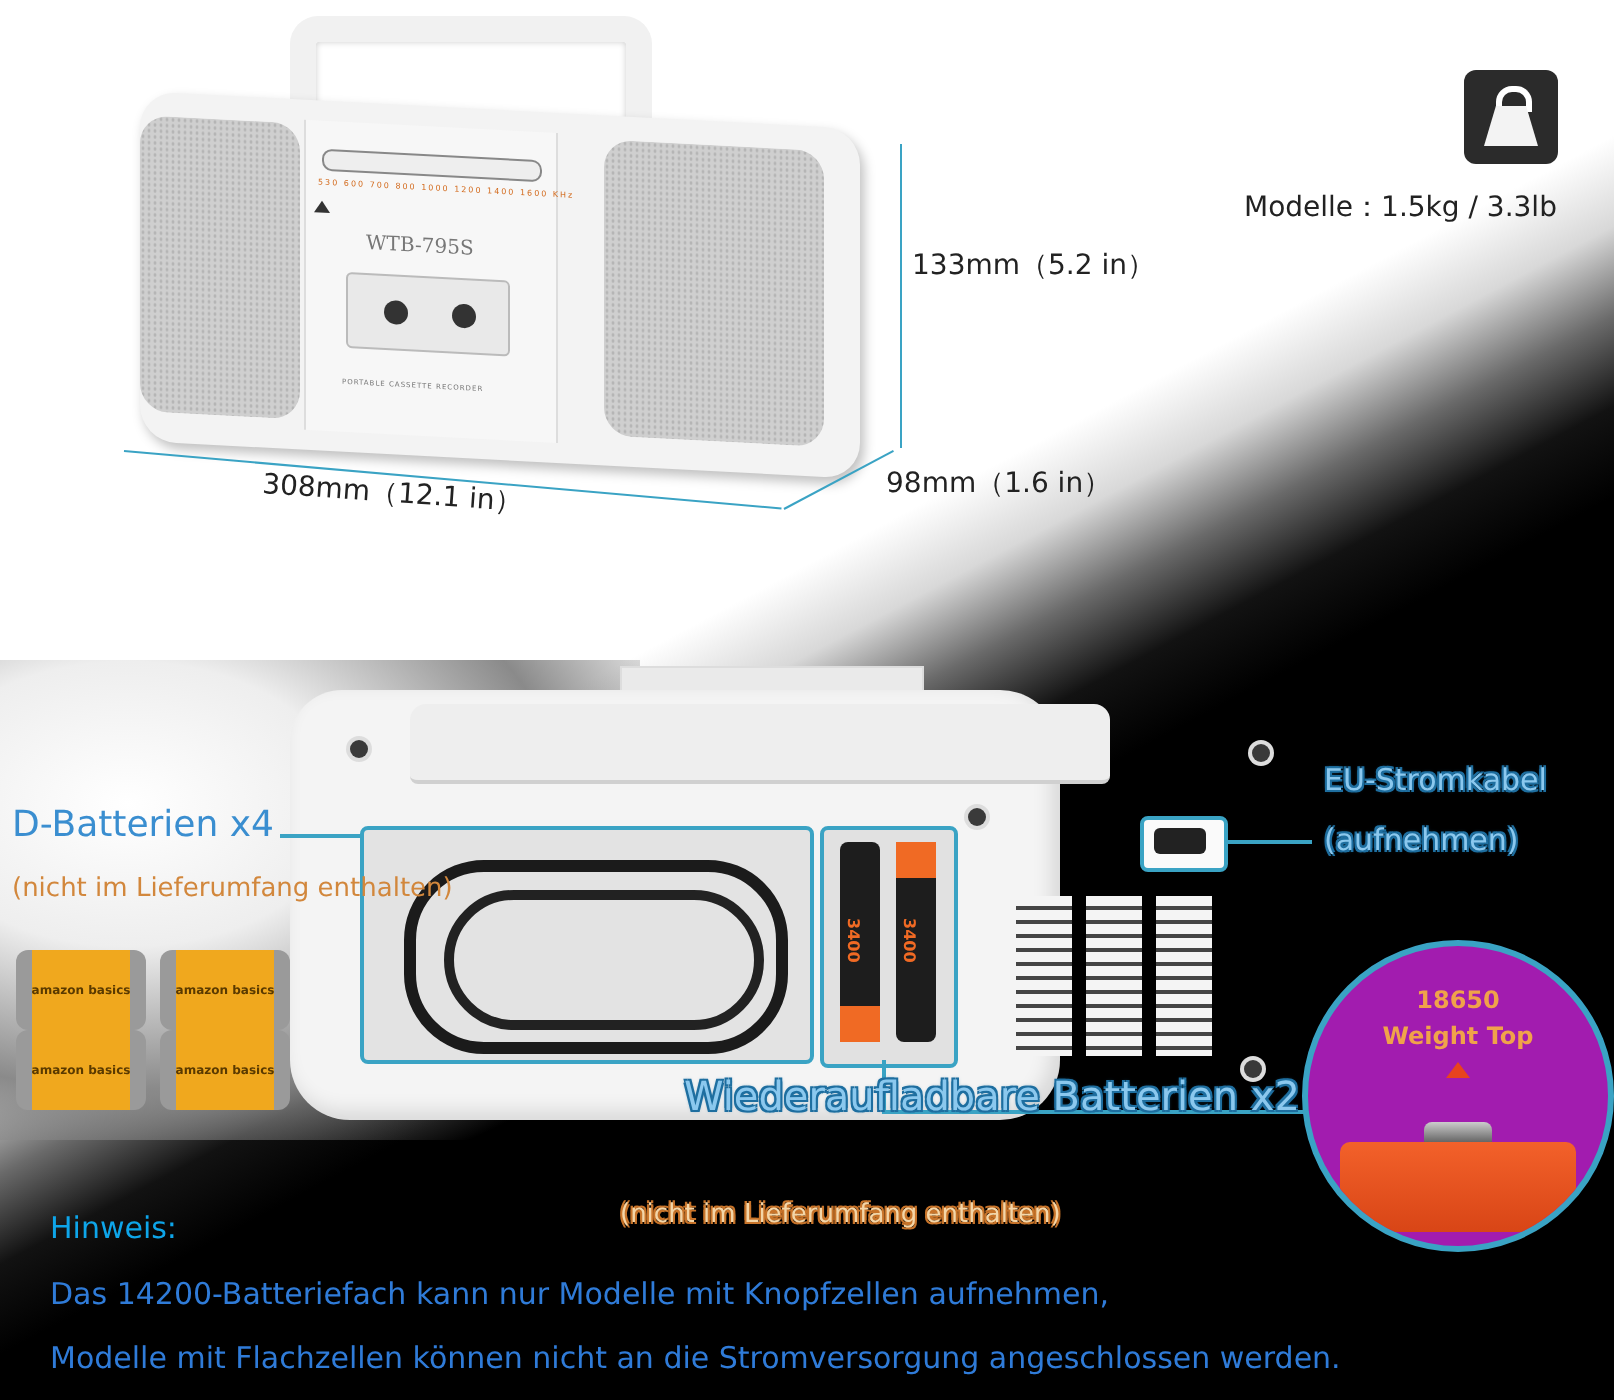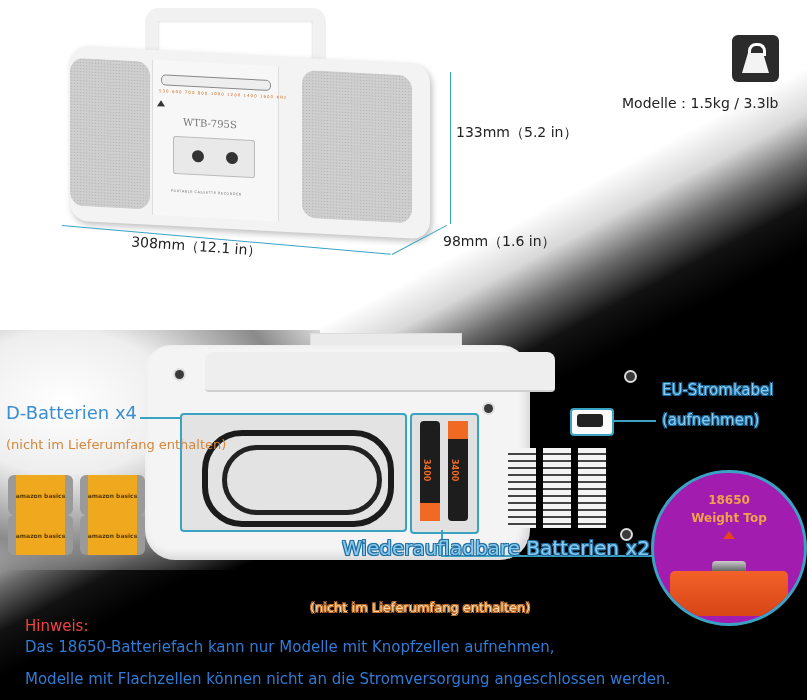--- a/index.html
+++ b/index.html
@@ -146,15 +146,15 @@
 <div class="abs dbatt" style="left:80px;top:515px;">amazon basics</div>
 
 <div class="abs circle">
   <div class="abs t1">18650</div>
   <div class="abs t2">Weight Top</div>
   <div class="abs arrow"></div>
   <div class="abs btn"></div>
   <div class="abs cell-top"></div>
 </div>
 
-<div class="abs note" style="left:25px;top:605px;color:#ef4444;margin-top:12px;">Hinweis:</div>
-<div class="abs note" style="left:25px;top:638px;">Das 18650-Batteriefach kann nur Modelle mit Knopfzellen aufnehmen,</div>
+<div class="abs note" style="left:25px;top:605px;color:#0ea5e9;">Hinweis:</div>
+<div class="abs note" style="left:25px;top:638px;">Das 14200-Batteriefach kann nur Modelle mit Knopfzellen aufnehmen,</div>
 <div class="abs note" style="left:25px;top:670px;">Modelle mit Flachzellen können nicht an die Stromversorgung angeschlossen werden.</div>
 
 </body></html>

